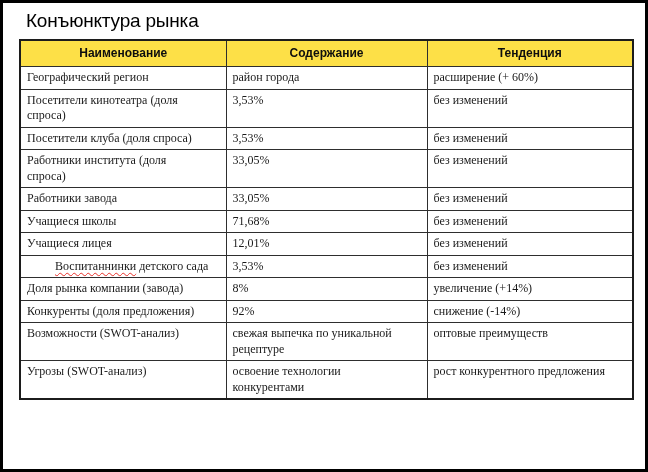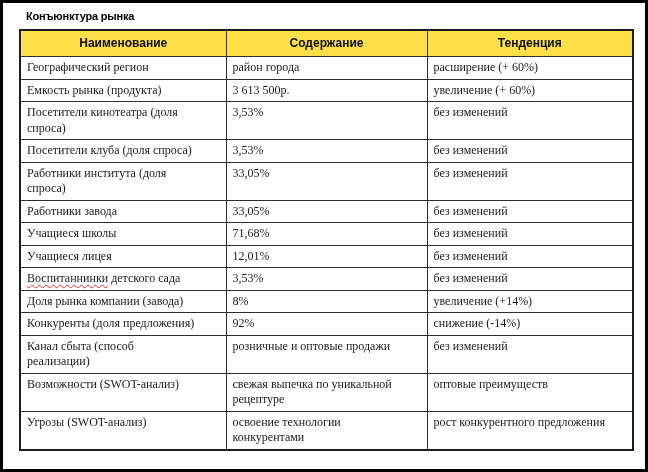--- a/index.html
+++ b/index.html
@@ -10,22 +10,22 @@
     background: #ffffff;
     border: 3px solid #000000;
     overflow: hidden;
     font-family: "Liberation Sans", "DejaVu Sans", sans-serif;
     color: #1a1a1a;
   }
   .page {
     padding: 3px 14px 0 14px;
   }
   .title {
-    font-size: 11px;
-    font-weight: 700;
+    font-size: 19px;
+    font-weight: 400;
     letter-spacing: -0.2px;
     color: #000000;
     margin: 4px 0 7px 9px;
   }
   table.doc-table {
     border-collapse: collapse;
     table-layout: fixed;
     width: 613px;
     margin-left: 2px;
     border: 2px solid #1c1c1c;
@@ -48,20 +48,21 @@
   table.doc-table td {
     padding: 3px 6px 3px 6px;
     line-height: 15.5px;
     white-space: pre-line;
     font-family: Liberation Serif, serif;
   }
   .misspell {
     text-decoration: underline wavy #e8302a 1px;
     text-decoration-skip-ink: none;
     text-underline-offset: 2px;
+    margin-left: 28px;
   }
 </style>
 </head>
 <body>
 
 <div class="page">
   <div class="title">Конъюнктура рынка</div>
 
   <table class="doc-table">
     <colgroup>
@@ -74,25 +75,20 @@
         <th>Наименование</th>
         <th>Содержание</th>
         <th>Тенденция</th>
       </tr>
     </thead>
     <tbody>
         <tr>
           <td>Географический регион</td>
           <td>район города</td>
           <td>расширение (+ 60%)</td>
-        </tr>
-        <tr>
-          <td>Емкость рынка (продукта)</td>
-          <td>3 613 500р.</td>
-          <td>увеличение (+ 60%)</td>
         </tr>
         <tr>
           <td>Посетители кинотеатра (доля
 спроса)</td>
           <td>3,53%</td>
           <td>без изменений</td>
         </tr>
         <tr>
           <td>Посетители клуба (доля спроса)</td>
           <td>3,53%</td>
@@ -128,26 +124,20 @@
           <td>Доля рынка компании (завода)</td>
           <td>8%</td>
           <td>увеличение (+14%)</td>
         </tr>
         <tr>
           <td>Конкуренты (доля предложения)</td>
           <td>92%</td>
           <td>снижение (-14%)</td>
         </tr>
         <tr>
-          <td>Канал сбыта (способ
-реализации)</td>
-          <td>розничные и оптовые продажи</td>
-          <td>без изменений</td>
-        </tr>
-        <tr>
           <td>Возможности (SWOT-анализ)</td>
           <td>свежая выпечка по уникальной
 рецептуре</td>
           <td>оптовые преимуществ</td>
         </tr>
         <tr>
           <td>Угрозы (SWOT-анализ)</td>
           <td>освоение технологии
 конкурентами</td>
           <td>рост конкурентного предложения</td>

